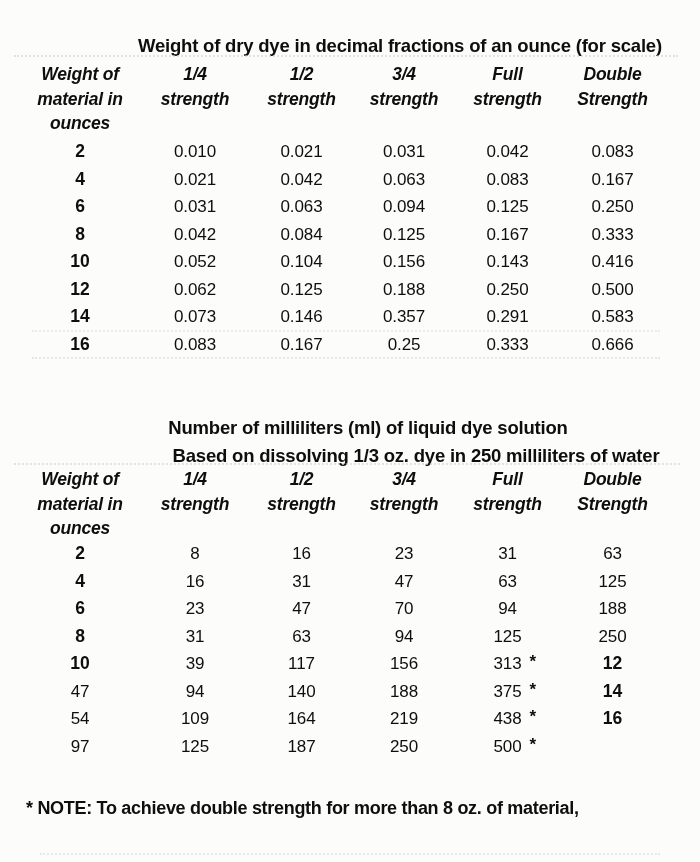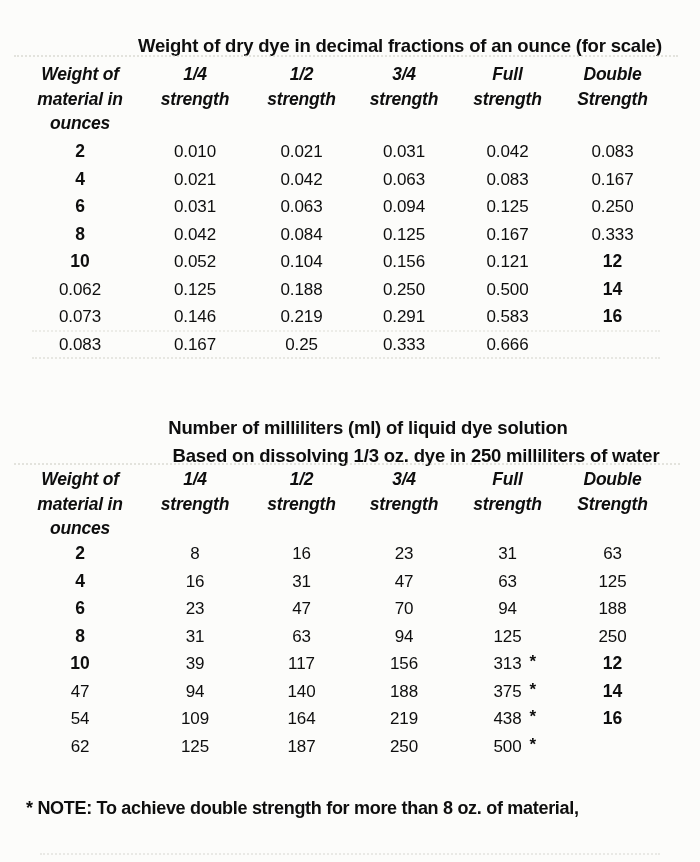--- a/index.html
+++ b/index.html
@@ -146,31 +146,32 @@
       <div class="cell rowlabel">8</div>
       <div class="cell"><span class="valwrap">0.042</span></div>
       <div class="cell"><span class="valwrap">0.084</span></div>
       <div class="cell"><span class="valwrap">0.125</span></div>
       <div class="cell"><span class="valwrap">0.167</span></div>
       <div class="cell"><span class="valwrap">0.333</span></div>
       <div class="cell rowlabel">10</div>
       <div class="cell"><span class="valwrap">0.052</span></div>
       <div class="cell"><span class="valwrap">0.104</span></div>
       <div class="cell"><span class="valwrap">0.156</span></div>
-      <div class="cell"><span class="valwrap">0.121</span></div>
+      <div class="cell"><span class="valwrap">0.143</span></div>
+      <div class="cell"><span class="valwrap">0.416</span></div>
       <div class="cell rowlabel">12</div>
       <div class="cell"><span class="valwrap">0.062</span></div>
       <div class="cell"><span class="valwrap">0.125</span></div>
       <div class="cell"><span class="valwrap">0.188</span></div>
       <div class="cell"><span class="valwrap">0.250</span></div>
       <div class="cell"><span class="valwrap">0.500</span></div>
       <div class="cell rowlabel">14</div>
       <div class="cell"><span class="valwrap">0.073</span></div>
       <div class="cell"><span class="valwrap">0.146</span></div>
-      <div class="cell"><span class="valwrap">0.219</span></div>
+      <div class="cell"><span class="valwrap">0.357</span></div>
       <div class="cell"><span class="valwrap">0.291</span></div>
       <div class="cell"><span class="valwrap">0.583</span></div>
       <div class="cell rowlabel">16</div>
       <div class="cell"><span class="valwrap">0.083</span></div>
       <div class="cell"><span class="valwrap">0.167</span></div>
       <div class="cell"><span class="valwrap">0.25</span></div>
       <div class="cell"><span class="valwrap">0.333</span></div>
       <div class="cell"><span class="valwrap">0.666</span></div>
     </div>
 
@@ -246,21 +247,21 @@
       <div class="cell"><span class="valwrap">140</span></div>
       <div class="cell"><span class="valwrap">188</span></div>
       <div class="cell"><span class="valwrap">375<span class="ast">*</span></span></div>
       <div class="cell rowlabel">14</div>
       <div class="cell"><span class="valwrap">54</span></div>
       <div class="cell"><span class="valwrap">109</span></div>
       <div class="cell"><span class="valwrap">164</span></div>
       <div class="cell"><span class="valwrap">219</span></div>
       <div class="cell"><span class="valwrap">438<span class="ast">*</span></span></div>
       <div class="cell rowlabel">16</div>
-      <div class="cell"><span class="valwrap">62</span></div>
+      <div class="cell"><span class="valwrap">97</span></div>
       <div class="cell"><span class="valwrap">125</span></div>
       <div class="cell"><span class="valwrap">187</span></div>
       <div class="cell"><span class="valwrap">250</span></div>
       <div class="cell"><span class="valwrap">500<span class="ast">*</span></span></div>
     </div>
 
   <div class="abs note">
     <div>* NOTE: To achieve double strength for more than 8 oz. of material,</div>
   </div>
 

